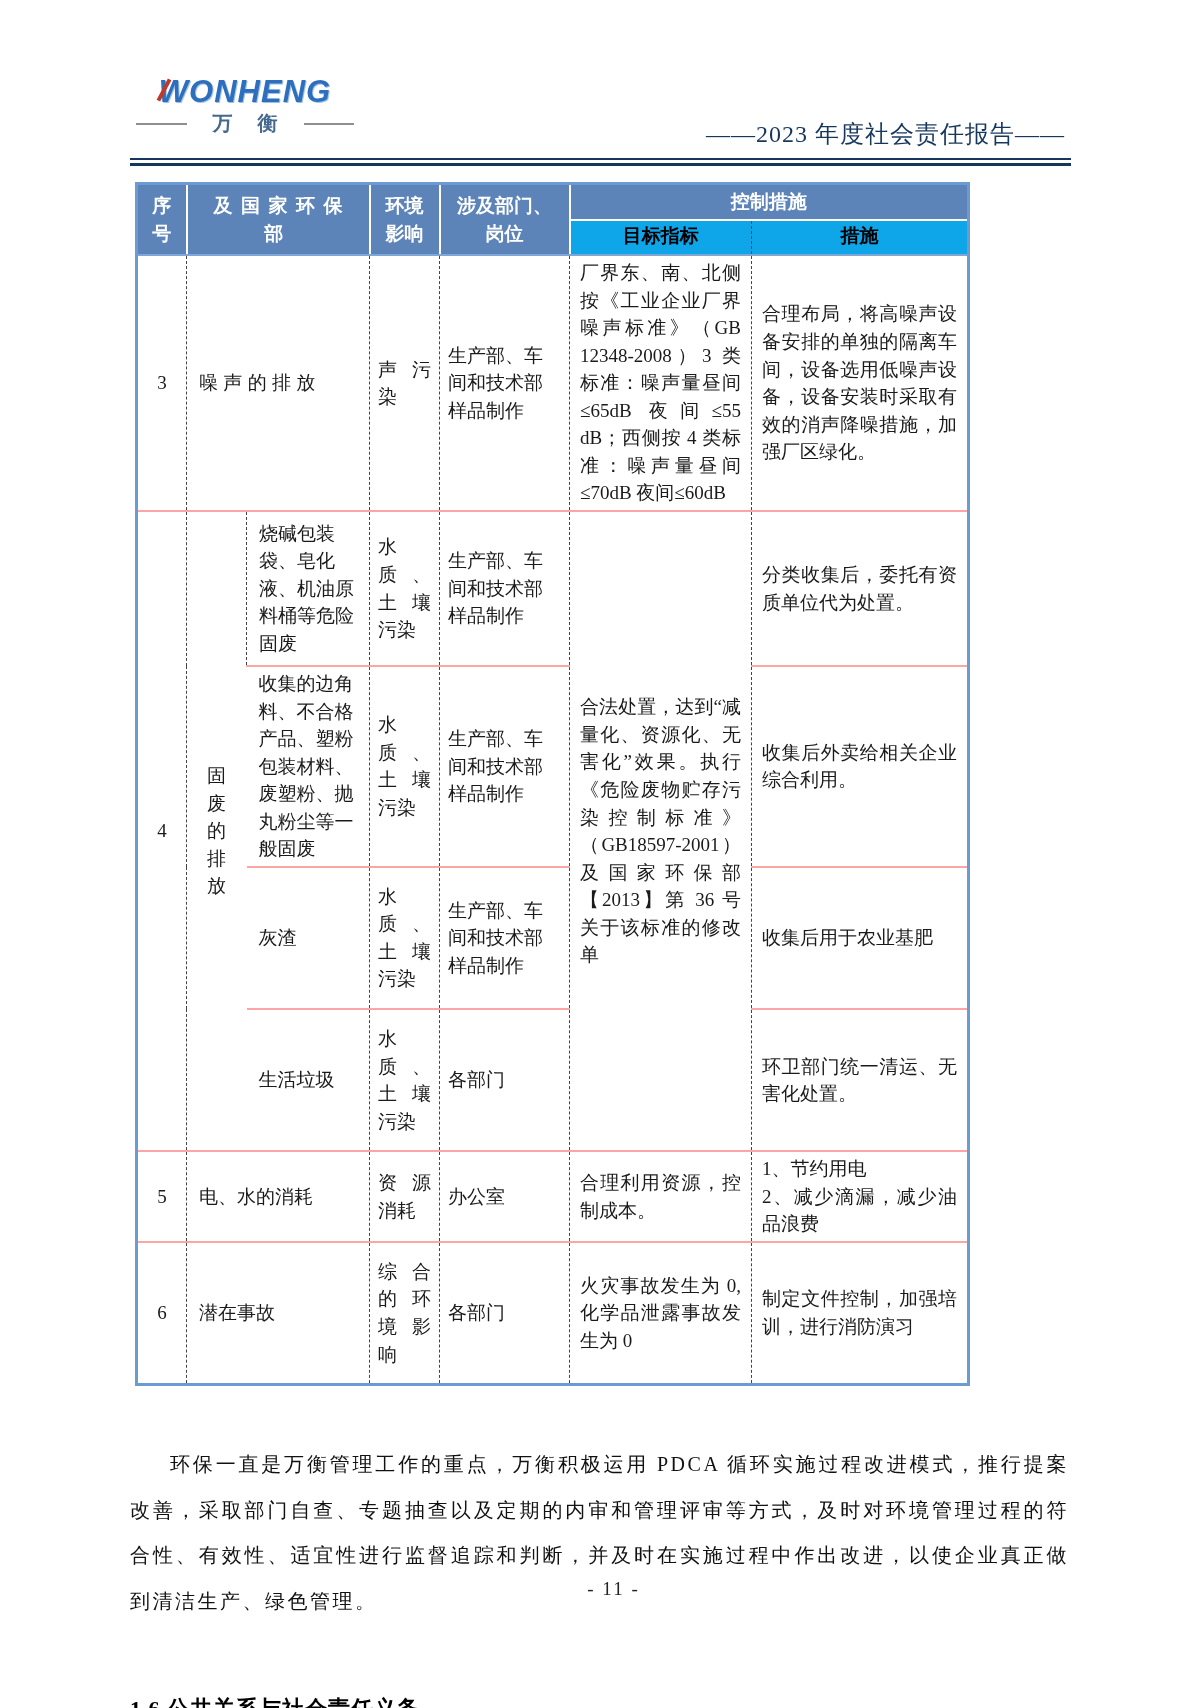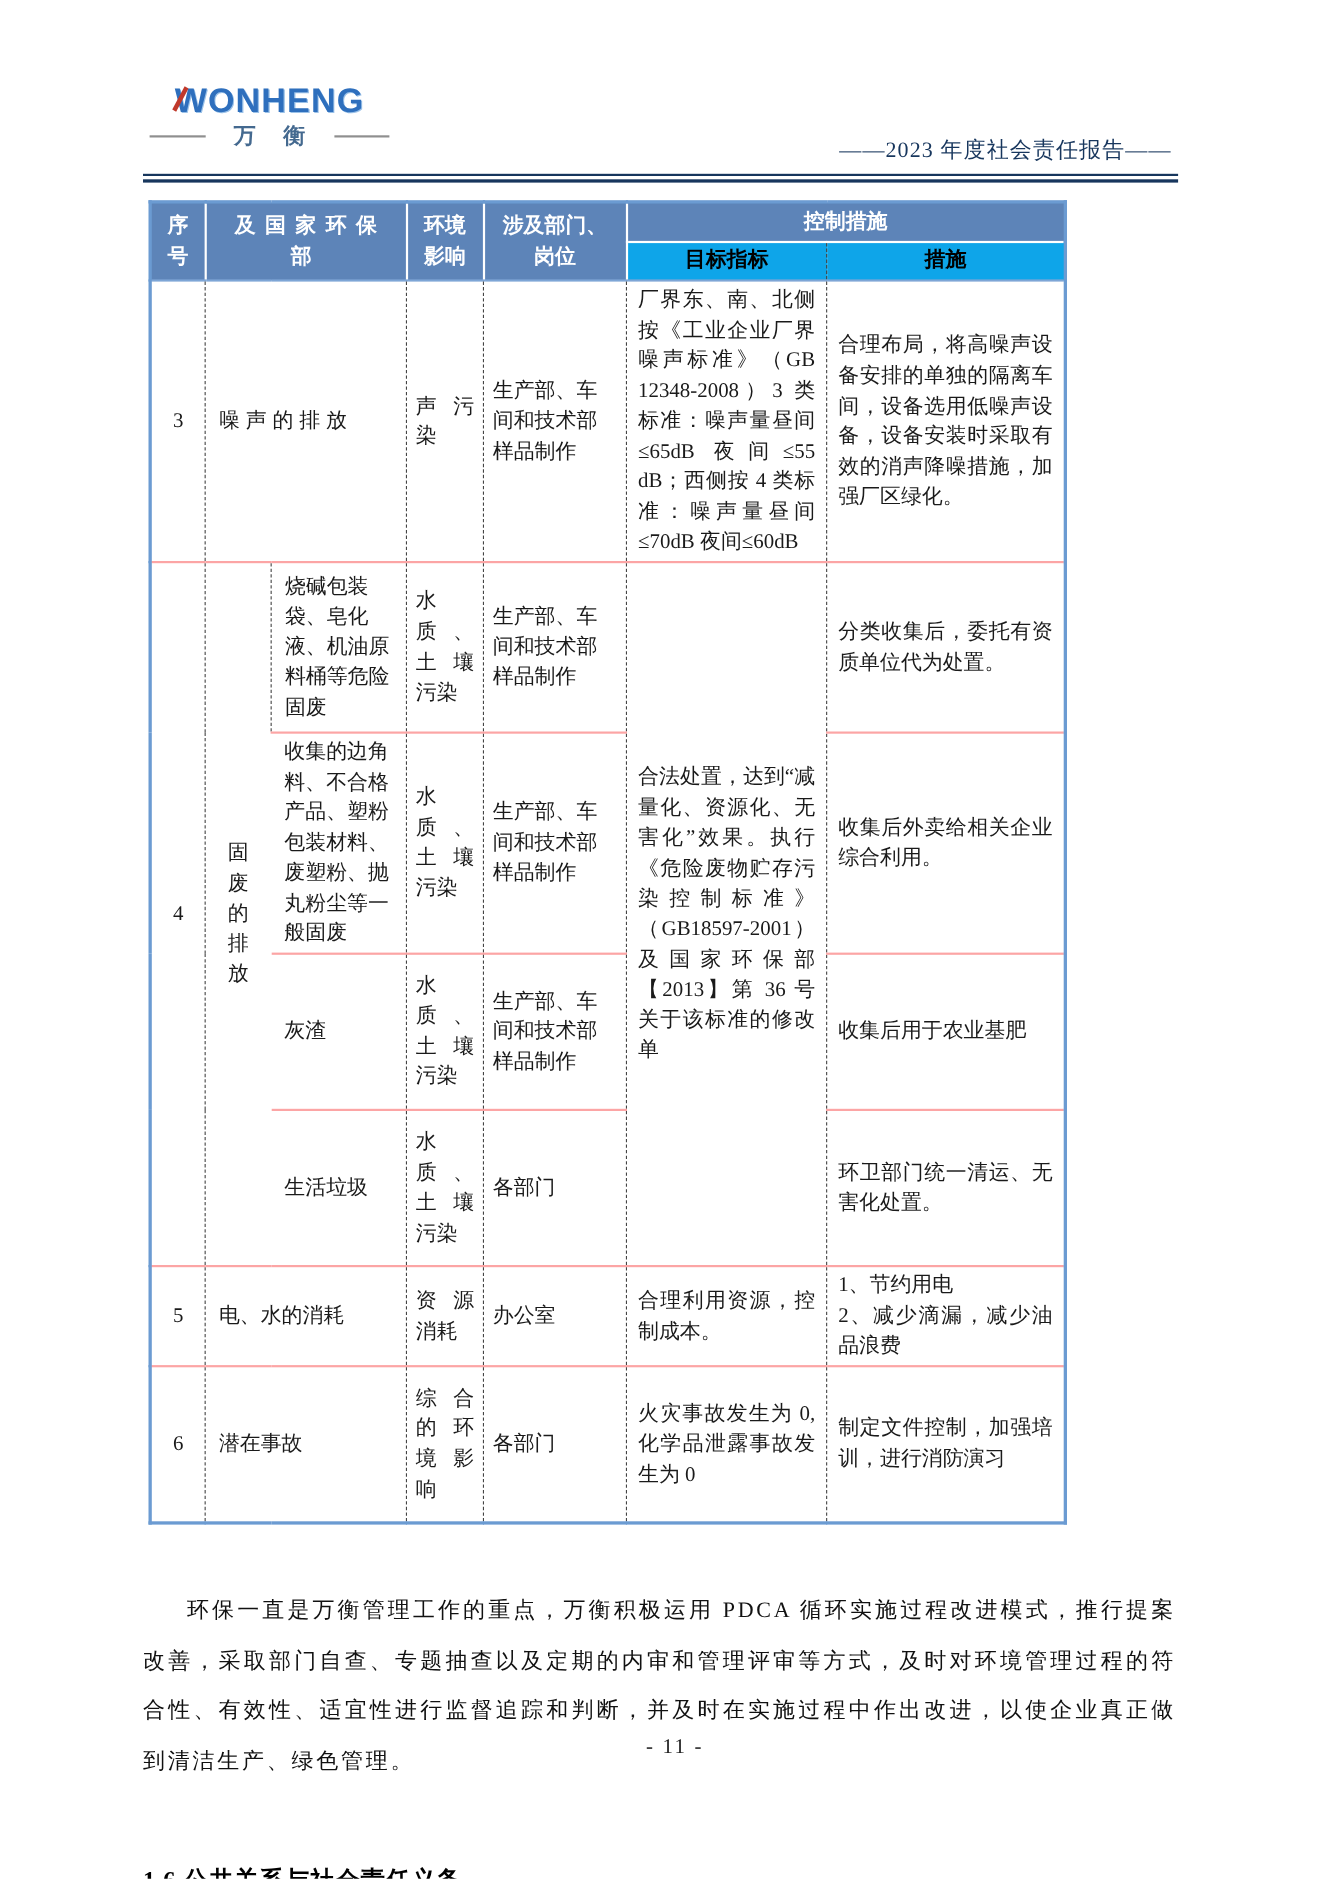--- a/index.html
+++ b/index.html
@@ -8,32 +8,32 @@
     font-family:"Liberation Serif","DejaVu Serif",serif; color:#1a1a1a;
     overflow:hidden;
   }
   .page { position:absolute; inset:0; }
 
   
   .hdr { position:relative; height:158px; margin:0 128px 0 130px; }
   .logo { position:absolute; left:6px; top:76px; width:218px; }
   .logo-main {
     font-family:"Liberation Sans","DejaVu Sans",sans-serif;
-    font-weight:bold; font-size:31px; line-height:1;
+    font-style:italic; font-weight:bold; font-size:31px; line-height:1;
     color:#2e6fbd; letter-spacing:1px; text-align:center; position:relative;
     text-shadow:1px 1px 0 #9cc2e8;
   }
   .logo-slash {
     position:absolute; left:26px; top:2px; width:4px; height:24px;
     background:#c0392b; transform:rotate(28deg);
   }
   .logo-sub { display:flex; align-items:center; gap:16px; margin-top:3px; }
   .logo-dash { flex:1; height:2px; background:#8f8f8f; }
   .logo-sub-text { font-size:20px; font-weight:bold; color:#44698f; letter-spacing:10px; text-indent:10px; white-space:nowrap; }
-  .report-title { position:absolute; right:6px; bottom:8px; color:#17365d; font-size:20px; letter-spacing:1px; }
+  .report-title { position:absolute; right:6px; bottom:8px; color:#17365d; font-size:24px; letter-spacing:1px; }
   .rule { margin:0 128px 0 130px; height:3px; border-top:2px solid #17365d; border-bottom:3px solid #17365d; }
 
   
   table.tbl {
     width:832px; margin:16px 0 0 135px; border-collapse:collapse; table-layout:fixed;
     font-size:19px; line-height:1.45; border:3px solid #6b9bd2;
   }
   .tbl th, .tbl td { padding:3px 8px; vertical-align:middle; font-weight:normal; }
   th.hdr-cell {
     background:#5d84b8; color:#ffffff; font-weight:bold; text-align:center;

